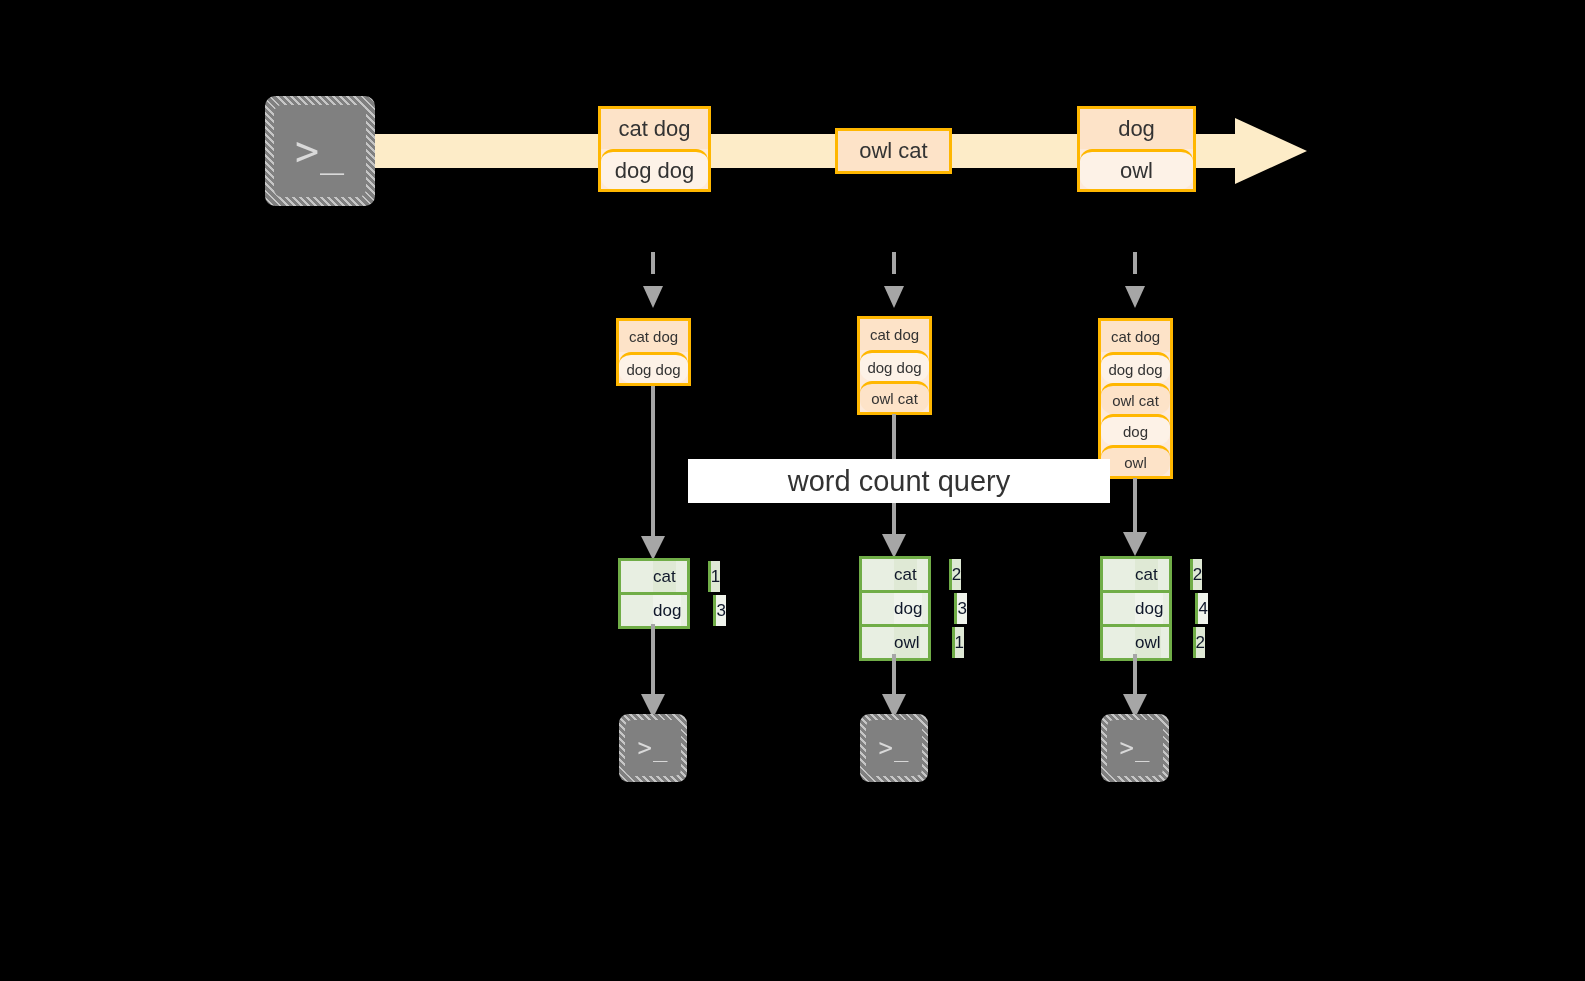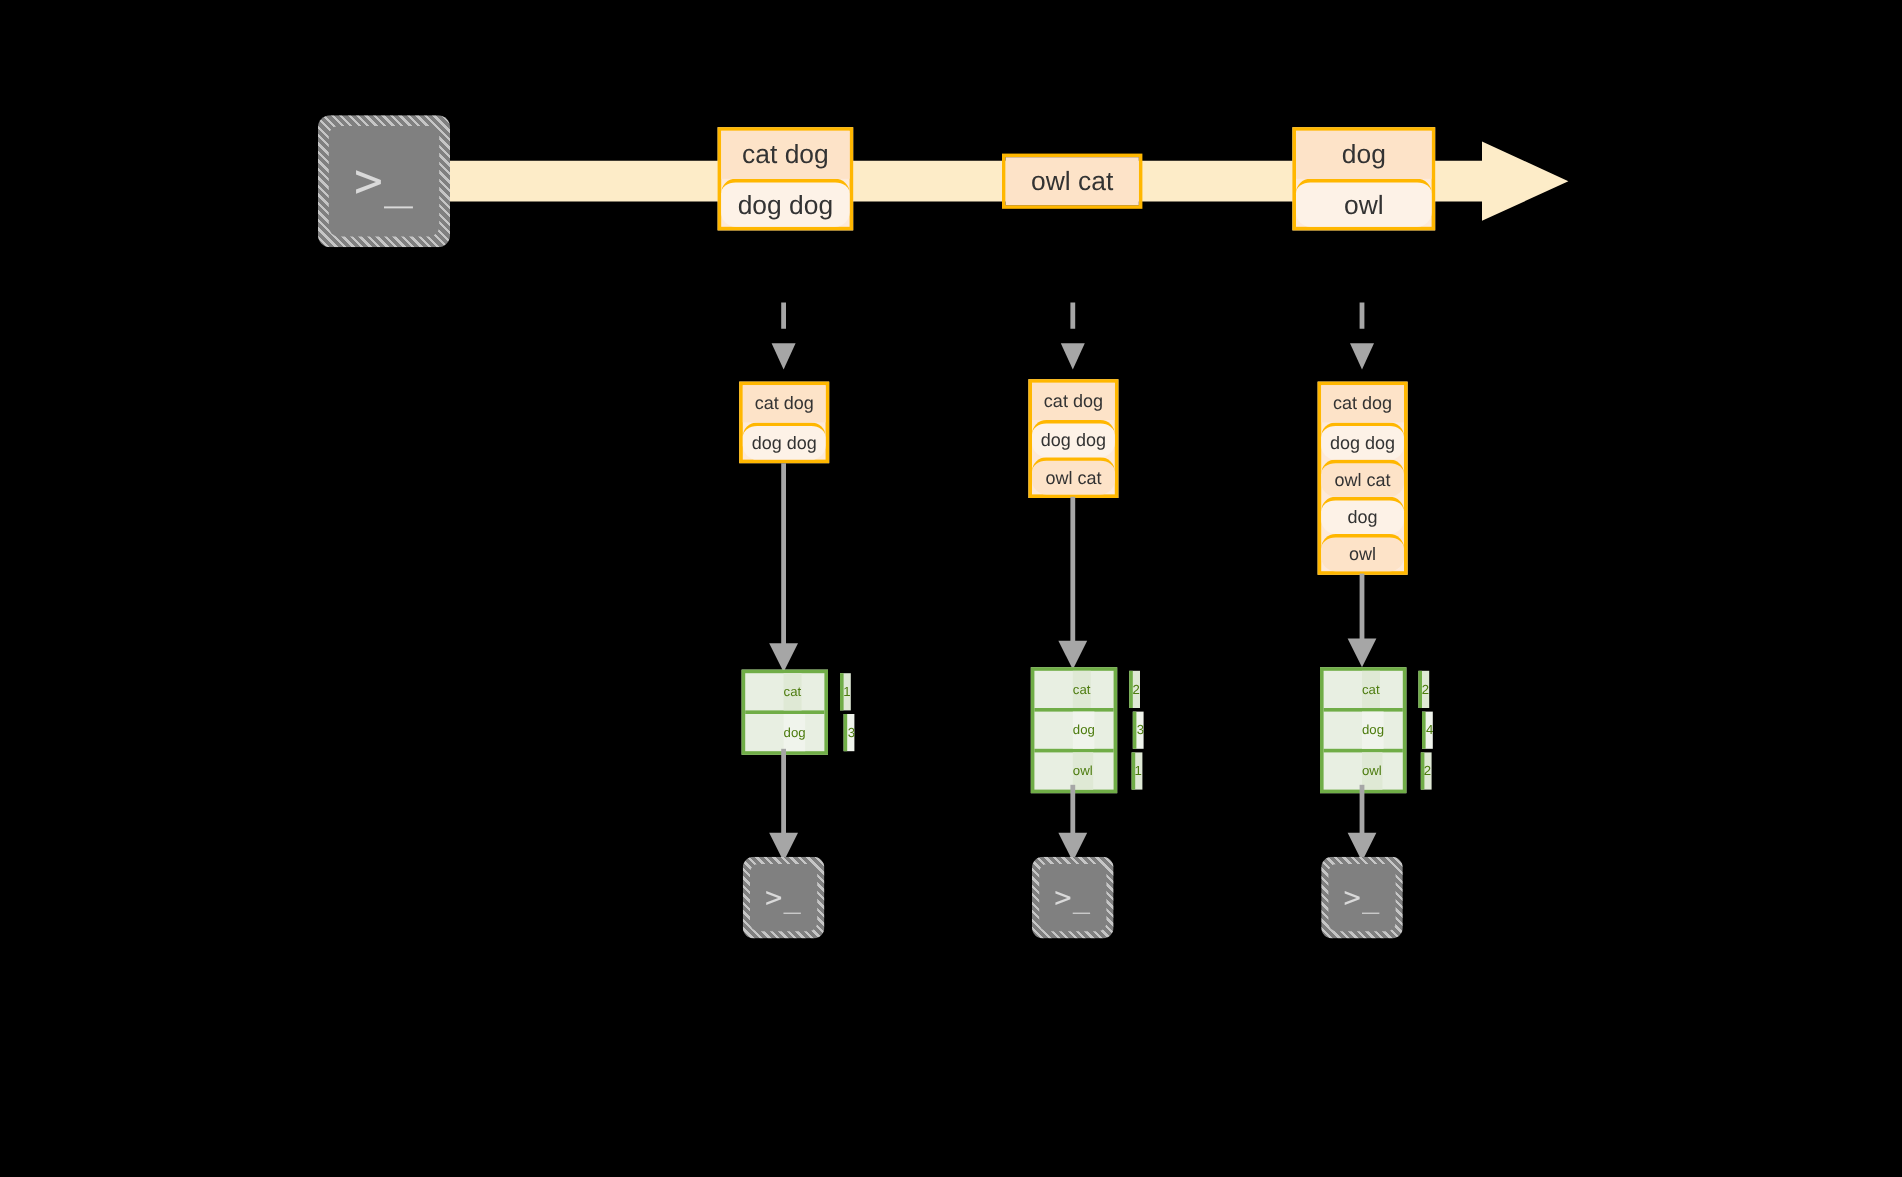--- a/index.html
+++ b/index.html
@@ -94,22 +94,22 @@
   }
   .res-row { display: flex; height: 31px; }
   .res-row + .res-row { border-top: 3px solid #70ad47; }
   .res-row.dark  .res-cell { background: #dfe9d5; }
   .res-row.light .res-cell { background: #f0f4ec; }
   .res-cell {
     box-sizing: border-box;
     display: flex;
     align-items: center;
     justify-content: center;
-    font-size: 11px;
-    color: #4d7c0f;
+    font-size: 17px;
+    color: #0f172a;
     margin-left: 32px;
   }
   .res-cell.word { width: 46px; }
   .res-cell.num  { width: 26px; border-left: 3px solid #70ad47; }
 
   
   .query-label {
     position: absolute;
     background: #ffffff;
     display: flex;
@@ -263,14 +263,17 @@
   <svg class="abs" style="left:1112px; top:654px;" width="46" height="66">
     <line x1="23" y1="0" x2="23" y2="48" stroke="#a6a6a6" stroke-width="4"></line>
     <polygon points="23,64 11,40 35,40" fill="#a6a6a6"></polygon>
   </svg>
 
   <div class="term small" style="left:1101px; top:714px;">
     <div class="term-inner"></div>
     <div class="term-glyph">&gt;_</div>
   </div>
 
+  <div class="query-label" style="left:688px; top:459px; width:422px; height:44px;">
+    <span>word count query</span>
+  </div>
 
 </div>
 
 </body></html>

